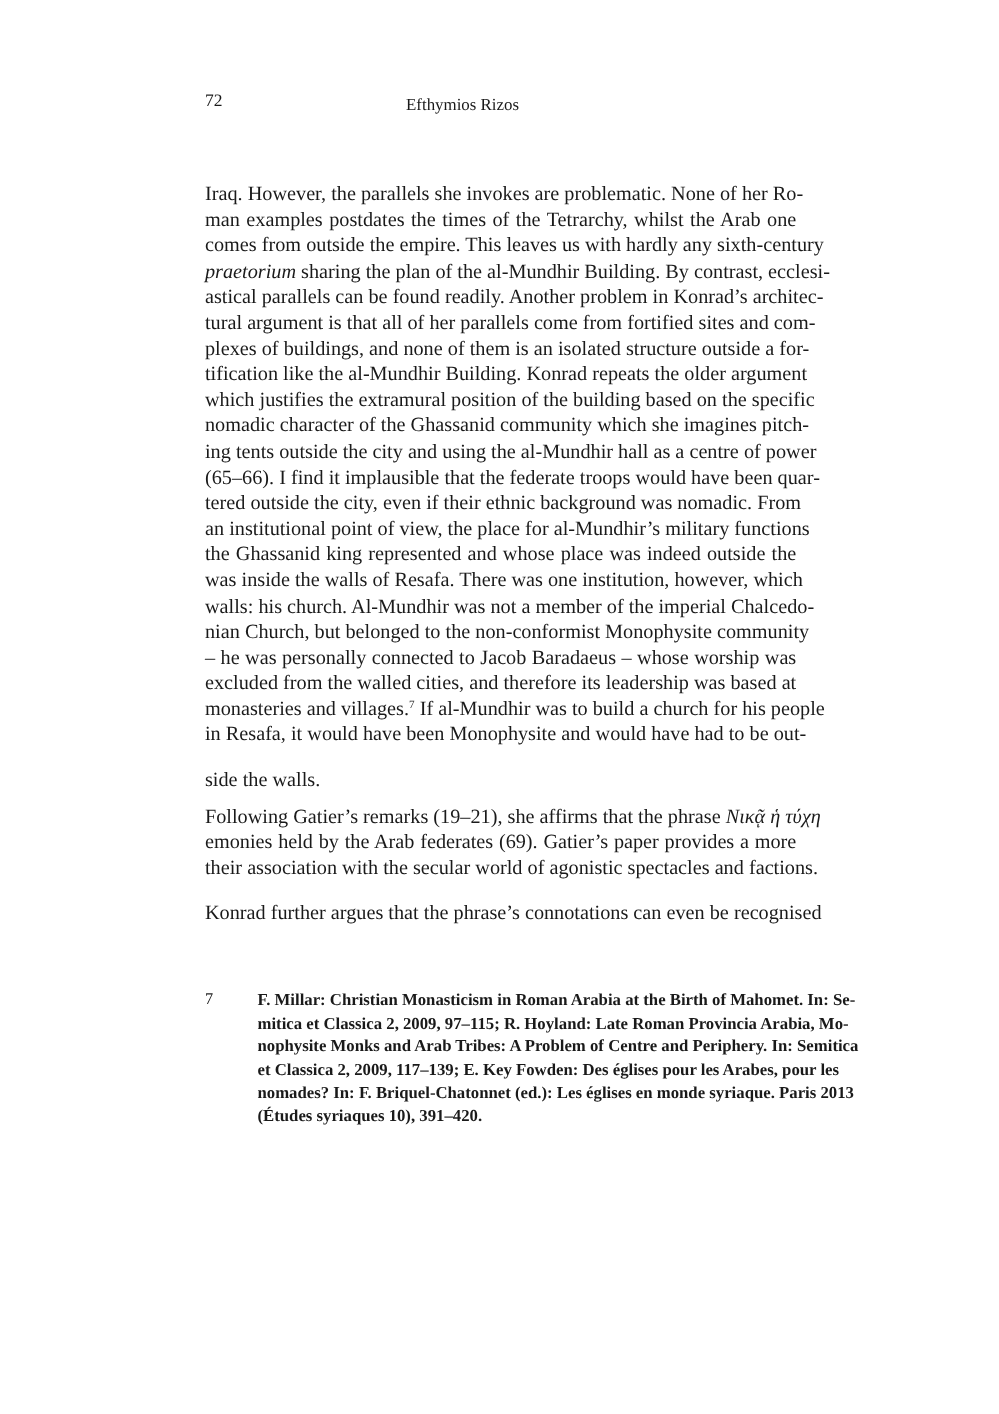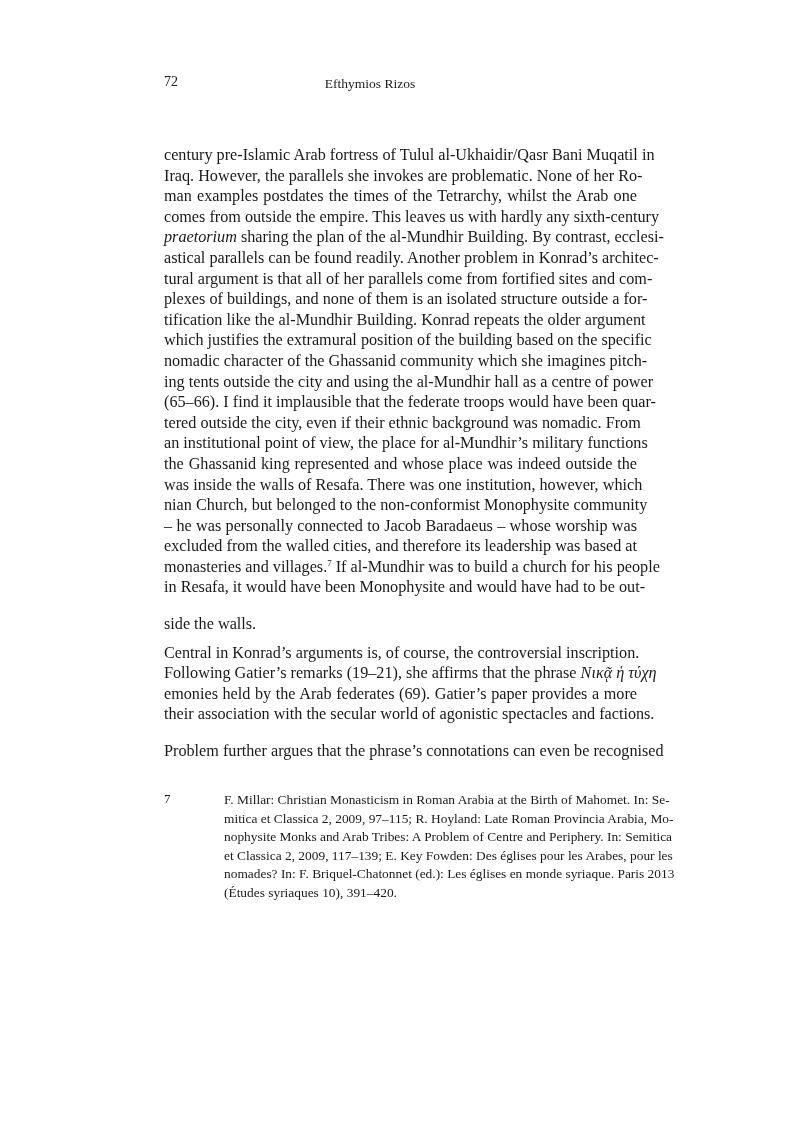--- a/index.html
+++ b/index.html
@@ -9,65 +9,64 @@
   .running-head { position: absolute; left: 0; width: 740px; top: 76px; text-align: center; font-size: 13.5px; }
   .body-text { position: absolute; left: 164px; top: 145px; width: 473px; }
   .line { display: block; font-size: 16.2px; line-height: 20.6px; height: 20.6px; white-space: nowrap;
           text-align: justify; text-align-last: justify; }
   .line.last { text-align-last: left; margin-top: 16px; }
   .para-gap { height: 8px; }
   i { font-style: italic; }
   sup { font-size: 9px; line-height: 0; vertical-align: 6px; }
   .footnotes { position: absolute; left: 164px; top: 791px; width: 473px; }
   .fn-num { position: absolute; left: 0; top: 0; font-size: 13px; }
-  .fn-body { margin-left: 60px; width: 431px; }
+  .fn-body { margin-left: 42px; width: 431px; font-weight: bold; }
   .fn-line { display: block; font-size: 13.4px; line-height: 18.6px; height: 18.6px; white-space: nowrap;
              text-align: justify; text-align-last: justify; }
   .fn-line.last { text-align-last: left; }
 </style>
 </head>
 <body>
 
 <div>
   <div class="page-number">72</div>
   <div class="running-head">Efthymios Rizos</div>
 
   <div class="body-text">
     <div>
-      <span class="line">century pre-Islamic Arab fortress of Tulul al-Ukhaidir/Qasr Bani Muqatil in</span>
       <span class="line">Iraq. However, the parallels she invokes are problematic. None of her Ro-</span>
       <span class="line">man examples postdates the times of the Tetrarchy, whilst the Arab one</span>
       <span class="line">comes from outside the empire. This leaves us with hardly any sixth-century</span>
       <span class="line"><i>praetorium</i><span> sharing the plan of the al-Mundhir Building. By contrast, ecclesi-</span></span>
       <span class="line">astical parallels can be found readily. Another problem in Konrad’s architec-</span>
       <span class="line">tural argument is that all of her parallels come from fortified sites and com-</span>
       <span class="line">plexes of buildings, and none of them is an isolated structure outside a for-</span>
       <span class="line">tification like the al-Mundhir Building. Konrad repeats the older argument</span>
       <span class="line">which justifies the extramural position of the building based on the specific</span>
       <span class="line">nomadic character of the Ghassanid community which she imagines pitch-</span>
       <span class="line">ing tents outside the city and using the al-Mundhir hall as a centre of power</span>
       <span class="line">(65–66). I find it implausible that the federate troops would have been quar-</span>
       <span class="line">tered outside the city, even if their ethnic background was nomadic. From</span>
       <span class="line">an institutional point of view, the place for al-Mundhir’s military functions</span>
       <span class="line">the Ghassanid king represented and whose place was indeed outside the</span>
       <span class="line">was inside the walls of Resafa. There was one institution, however, which</span>
+      <span class="line">walls: his church. Al-Mundhir was not a member of the imperial Chalcedo-</span>
       <span class="line">nian Church, but belonged to the non-conformist Monophysite community</span>
       <span class="line">– he was personally connected to Jacob Baradaeus – whose worship was</span>
       <span class="line">excluded from the walled cities, and therefore its leadership was based at</span>
       <span class="line"><span>monasteries and villages.</span><sup>7</sup><span> If al-Mundhir was to build a church for his people</span></span>
       <span class="line">in Resafa, it would have been Monophysite and would have had to be out-</span>
       <span class="line last">side the walls.</span>
     </div>
     <div class="para-gap"></div>
     <div>
-      <span class="line">Central in Konrad’s arguments is, of course, the controversial inscription.</span>
       <span class="line"><span>Following Gatier’s remarks (19–21), she affirms that the phrase </span><i>Νικᾷ ἡ τύχη</i></span>
       <span class="line">emonies held by the Arab federates (69). Gatier’s paper provides a more</span>
       <span class="line">their association with the secular world of agonistic spectacles and factions.</span>
-      <span class="line last">Problem further argues that the phrase’s connotations can even be recognised</span>
+      <span class="line last">Konrad further argues that the phrase’s connotations can even be recognised</span>
     </div>
   </div>
 
   <div class="footnotes">
     <div>
       <span class="fn-num">7</span>
       <div class="fn-body">
         <span class="fn-line">F. Millar: Christian Monasticism in Roman Arabia at the Birth of Mahomet. In: Se-</span>
         <span class="fn-line">mitica et Classica 2, 2009, 97–115; R. Hoyland: Late Roman Provincia Arabia, Mo-</span>
         <span class="fn-line">nophysite Monks and Arab Tribes: A Problem of Centre and Periphery. In: Semitica</span>

